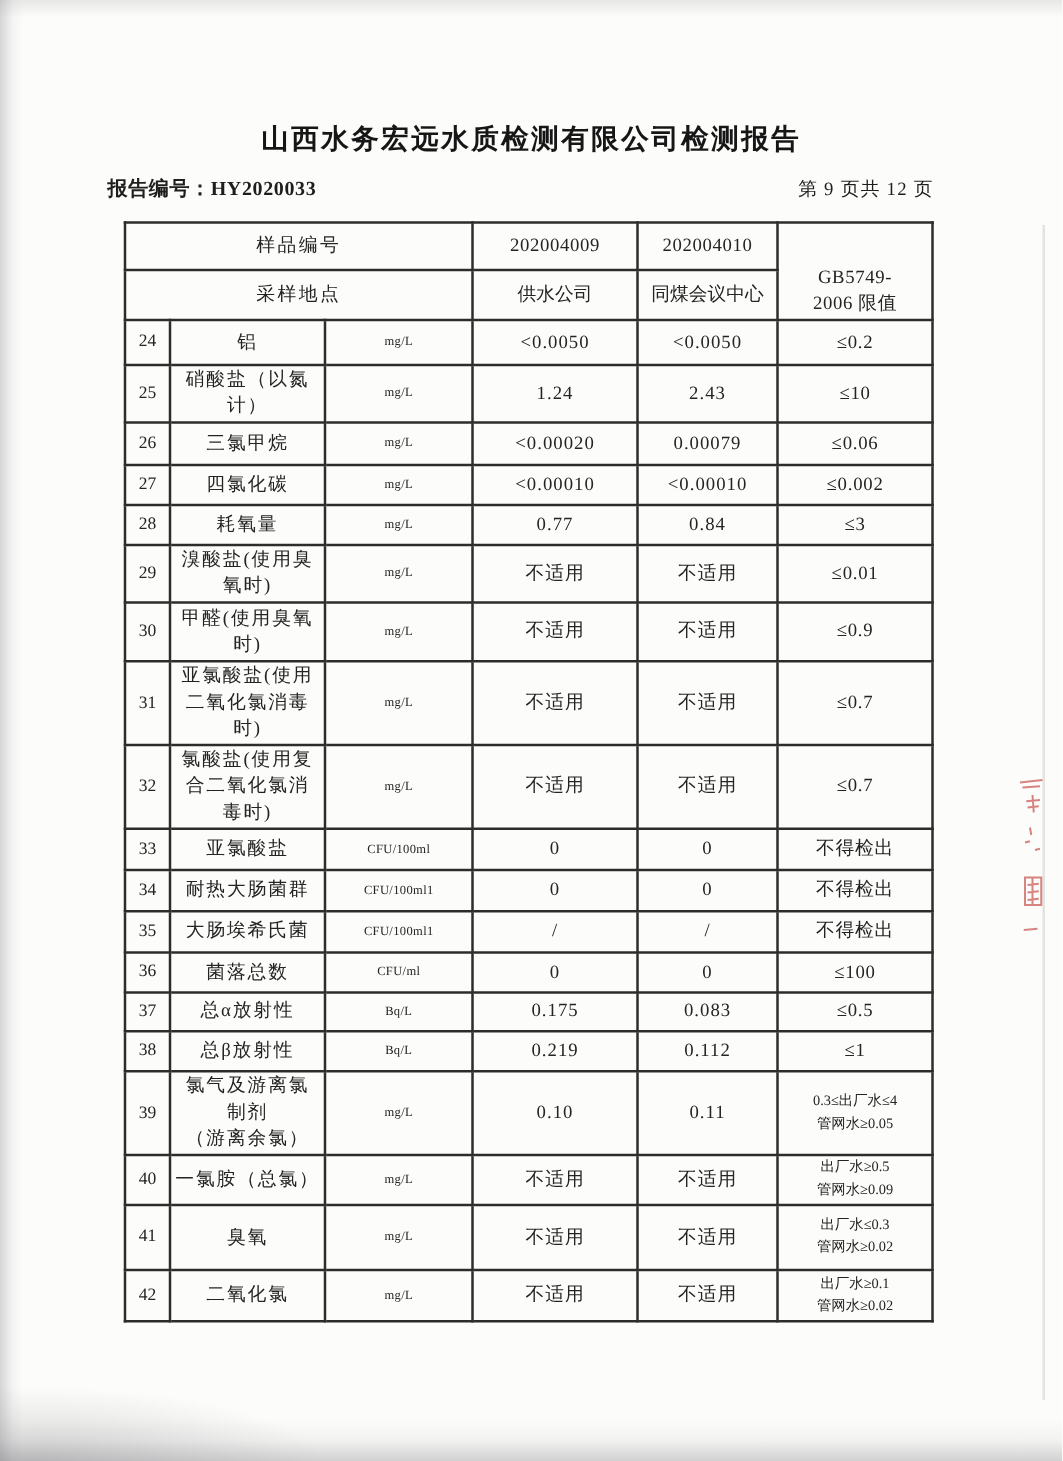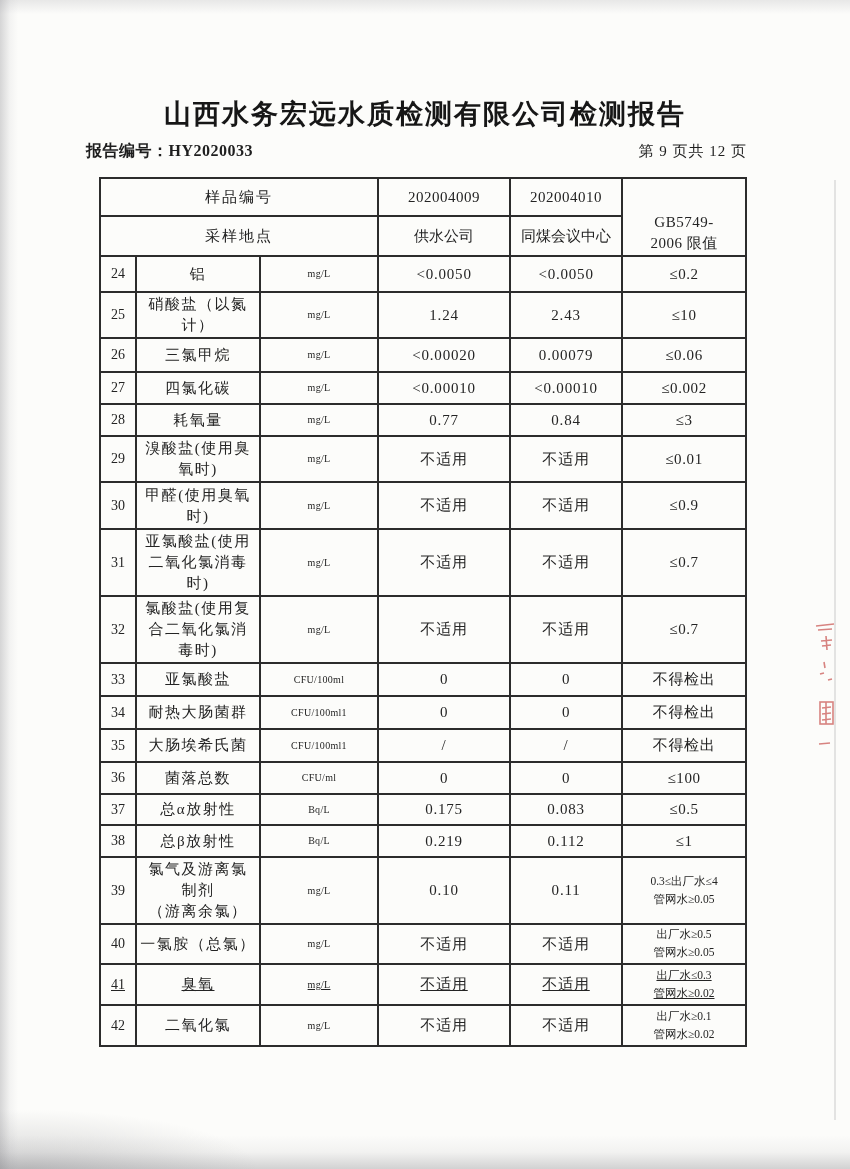--- a/index.html
+++ b/index.html
@@ -41,21 +41,21 @@
     position: absolute; right: 14px; top: 180px; width: 2px; height: 940px;
     background: rgba(160,160,165,0.28);
     pointer-events: none;
   }
   
   .title {
     position: absolute; top: 96px; left: 0; width: 100%;
     text-align: center;
     font-family: "Liberation Sans", "DejaVu Sans", sans-serif;
     font-weight: bold;
-    font-size: 27px;
+    font-size: 22px;
     letter-spacing: 2px;
     color: #161616;
   }
   .meta {
     position: absolute; top: 141px; left: 86px; width: 661px;
     display: flex; justify-content: space-between; align-items: baseline;
   }
   .report-no { font-weight: bold; font-size: 16px; letter-spacing: 0.5px; }
   .page-indicator { font-size: 15px; letter-spacing: 1px; }
   
@@ -283,23 +283,23 @@
           <td class="td-limit multiline">0.3≤出厂水≤4
 管网水≥0.05</td>
         </tr>
         <tr style="height: 40px;">
           <td class="td-no">40</td>
           <td class="td-name">一氯胺（总氯）</td>
           <td class="td-unit">mg/L</td>
           <td class="td-val">不适用</td>
           <td class="td-val">不适用</td>
           <td class="td-limit multiline">出厂水≥0.5
-管网水≥0.05</td>
-        </tr>
-        <tr style="height: 41px; text-decoration: underline;">
+管网水≥0.09</td>
+        </tr>
+        <tr style="height: 52px;">
           <td class="td-no">41</td>
           <td class="td-name">臭氧</td>
           <td class="td-unit">mg/L</td>
           <td class="td-val">不适用</td>
           <td class="td-val">不适用</td>
           <td class="td-limit multiline">出厂水≤0.3
 管网水≥0.02</td>
         </tr>
         <tr style="height: 41px;">
           <td class="td-no">42</td>

